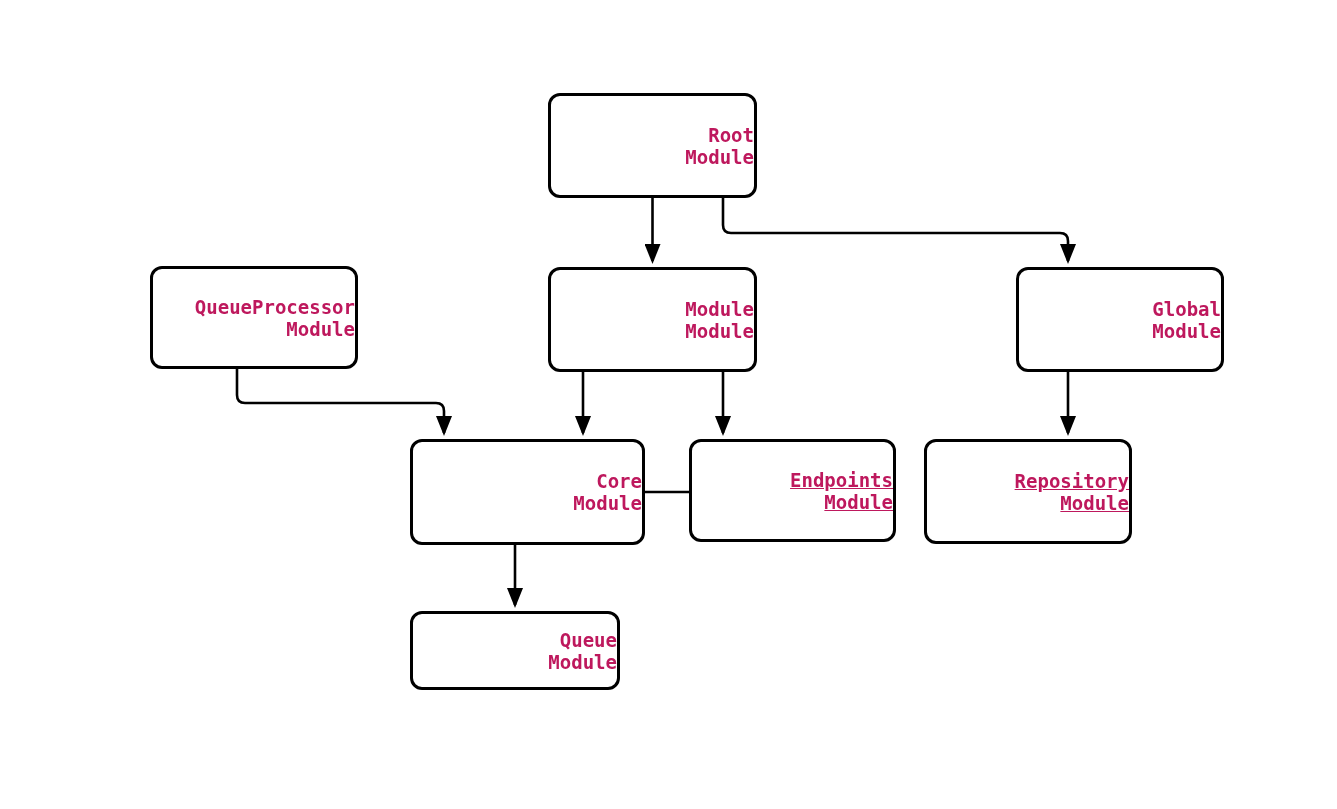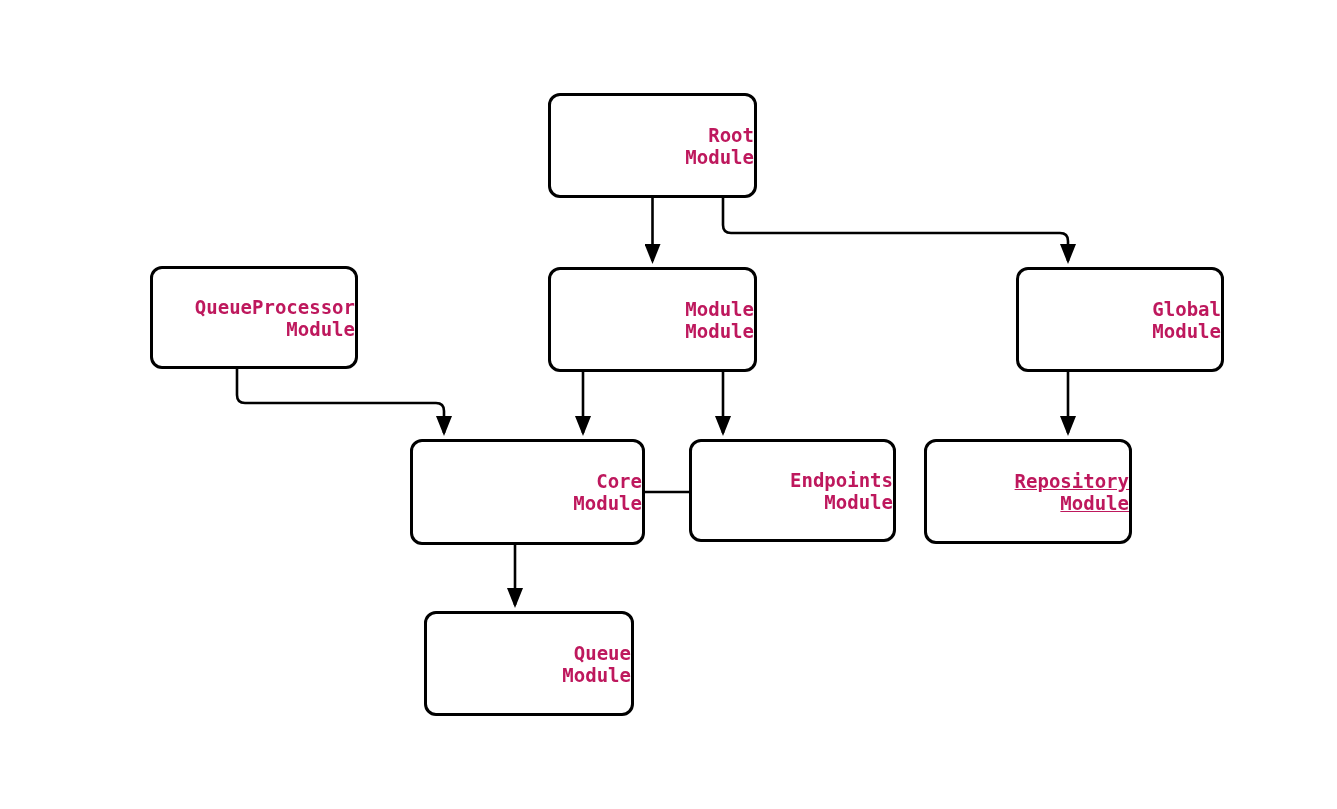--- a/index.html
+++ b/index.html
@@ -44,23 +44,23 @@
     color: #be185d;
   }
   .node span { display: block; white-space: nowrap; }
 
   
   .n-root        { left: 548px; top:  93px; width: 209px; height: 105px; }
   .n-qproc       { left: 150px; top: 266px; width: 208px; height: 103px; }
   .n-server      { left: 548px; top: 267px; width: 209px; height: 105px; }
   .n-global      { left: 1016px; top: 267px; width: 208px; height: 105px; }
   .n-core        { left: 410px; top: 439px; width: 235px; height: 106px; }
-  .n-endpoints   { left: 689px; top: 439px; width: 207px; height: 103px; }
+  .n-endpoints   { left: 689px; top: 439px; width: 207px; height: 103px; text-decoration: underline; }
   .n-repository  { left: 924px; top: 439px; width: 208px; height: 105px; text-decoration: underline; }
-  .n-queue       { left: 424px; top: 611px; width: 210px; height: 105px; }
+  .n-queue       { left: 410px; top: 611px; width: 210px; height: 79px; }
 </style>
 </head>
 <body>
 
 <div class="canvas">
 
   <svg class="edges" viewBox="0 0 1337 809" xmlns="http://www.w3.org/2000/svg">
     <defs>
       <marker id="arrow" viewBox="0 0 20 16" refX="17" refY="8" markerWidth="20" markerHeight="16" markerUnits="userSpaceOnUse" orient="auto">
         <path d="M0,0 L20,8 L0,16 Z" fill="#000000"></path>

